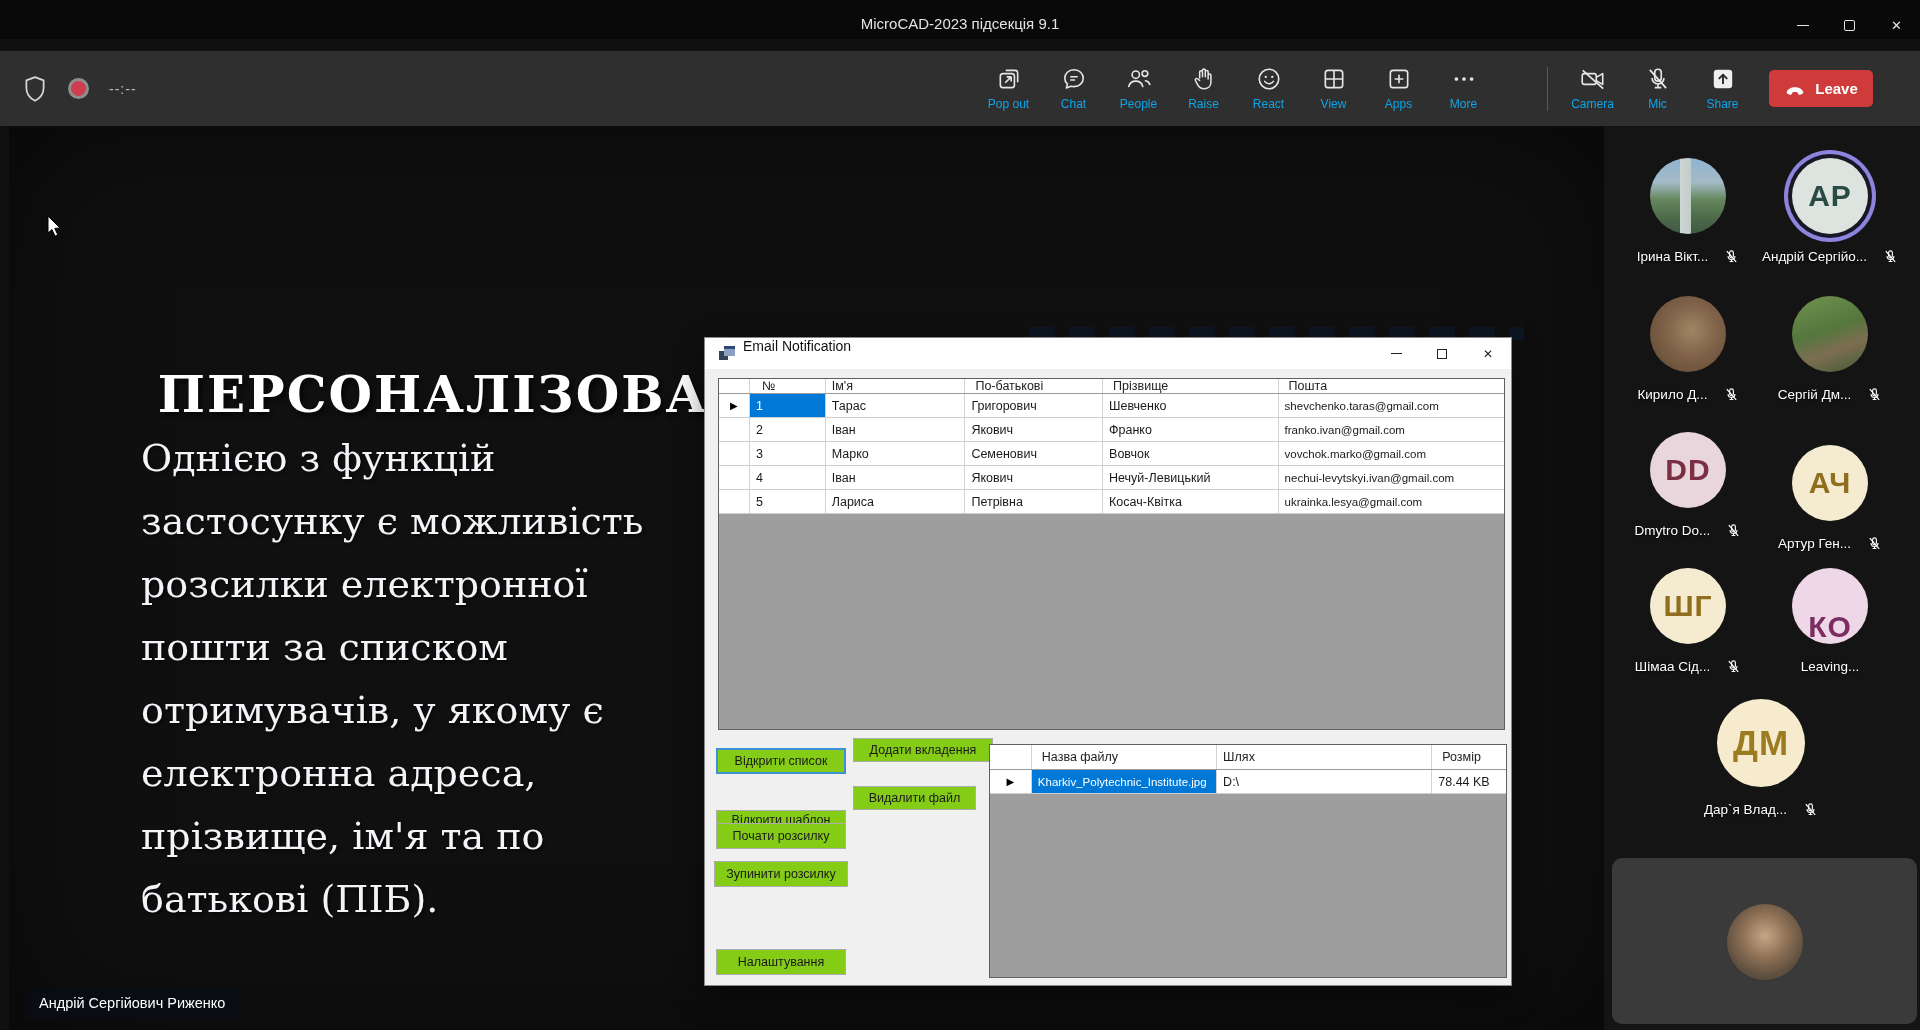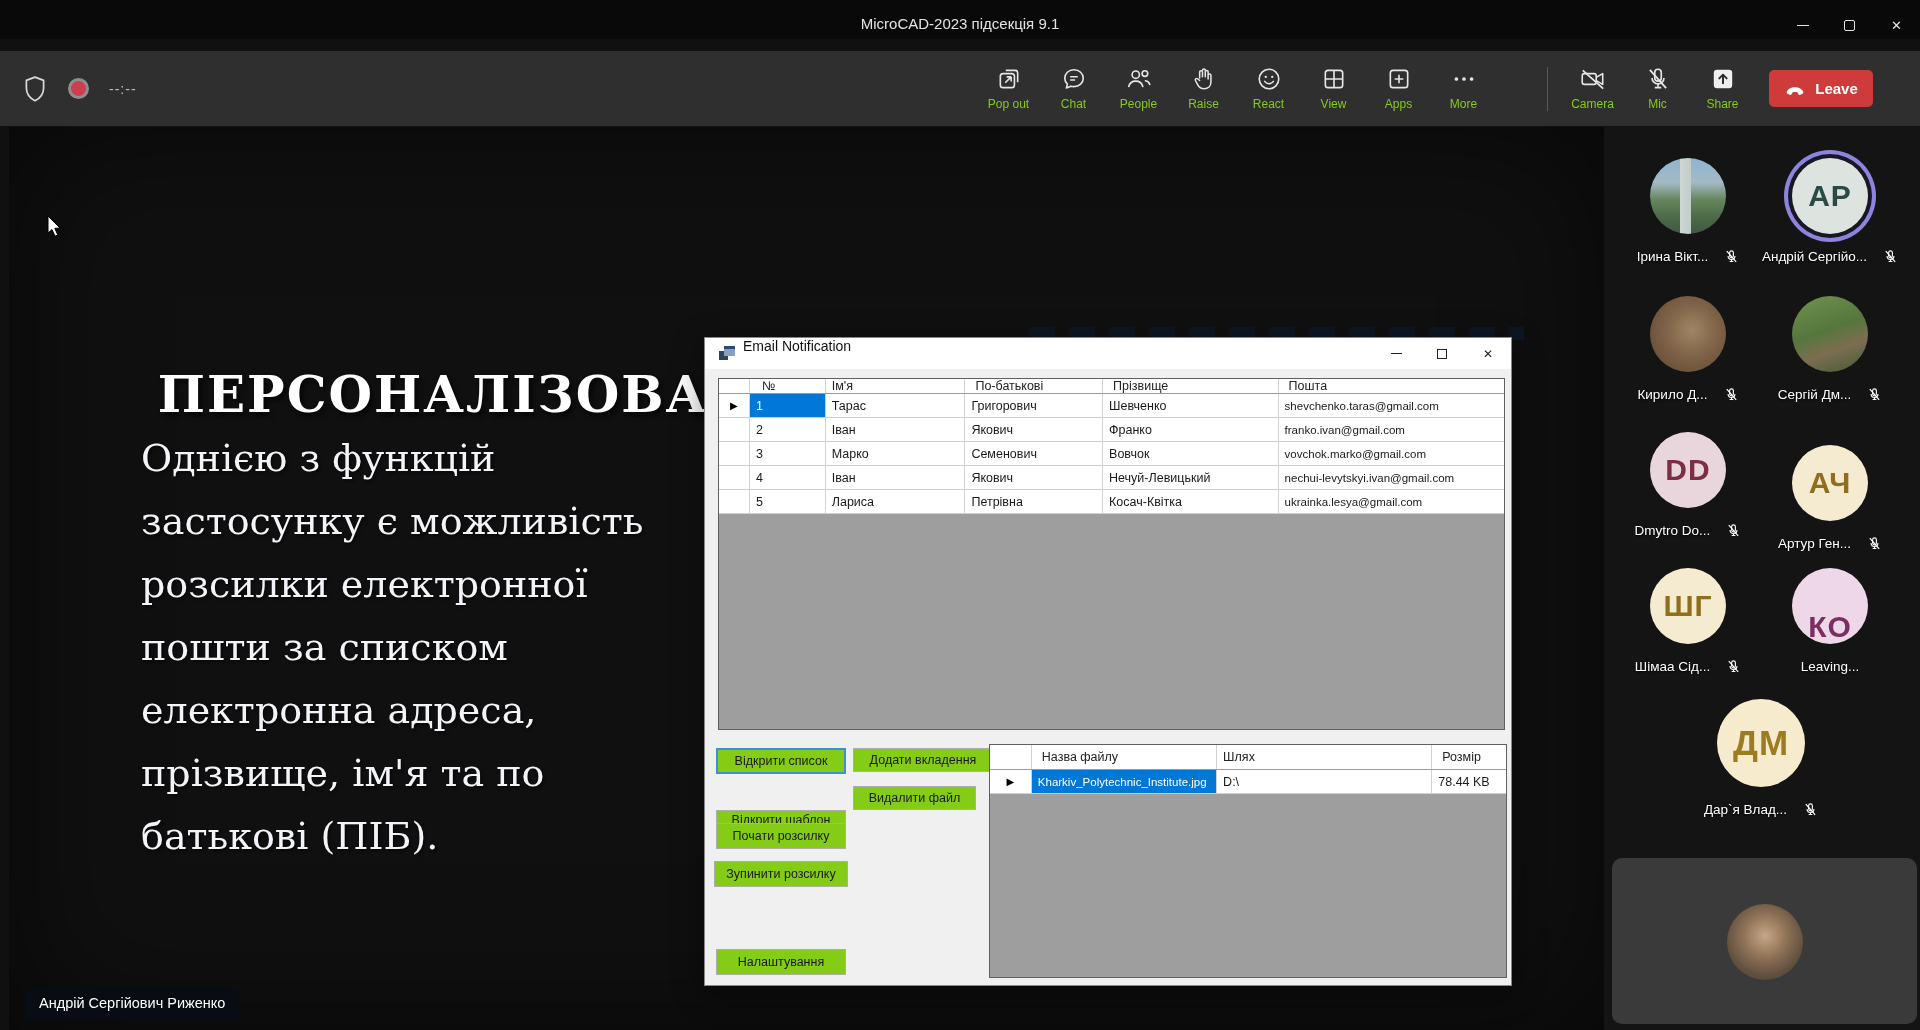--- a/index.html
+++ b/index.html
@@ -15,21 +15,21 @@
   .wbtn .minbar { width:12px; height:1.5px; background:#e3e3e3; }
   .wbtn .maxbox { width:11px; height:11px; border:1.4px solid #e3e3e3; border-radius:2px; }
 
   
   .toolbar { position:absolute; left:0; top:51px; width:1920px; height:75px; background:#2f2f2f; }
   .tb-left { position:absolute; left:22px; top:0; height:75px; display:flex; align-items:center; gap:20px; }
   .recdot { width:21px; height:21px; border-radius:50%; background:#cf3d50; border:3px solid #8e8e8e; }
   .timer { color:#bdbdbd; font-size:14px; letter-spacing:1px; }
   .tb-actions { position:absolute; left:976px; top:0; height:75px; display:flex; }
   .tb-item { width:65px; height:75px; display:flex; flex-direction:column; align-items:center; justify-content:center; gap:5px; color:#e6e6e6; cursor:pointer; }
-  .tb-item .lbl { font-size:12px; color:#84cc16; white-space:nowrap; }
+  .tb-item .lbl { font-size:12px; color:#0ea5e9; white-space:nowrap; }
   .tb-divider { position:absolute; left:1547px; top:16px; width:1px; height:44px; background:#5a5a5a; }
   .tb-right { position:absolute; left:1560px; top:0; height:75px; display:flex; align-items:center; }
   .leave-btn { width:104px; height:37px; background:#cf3b3b; border-radius:5px; display:flex; align-items:center; justify-content:center; gap:9px; color:#fff; font-size:15px; font-weight:bold; margin-left:14px; cursor:pointer; }
   .icon-svg { display:block; }
 
   
   .stage { position:absolute; left:9px; top:127px; width:1595px; height:903px;
     background:
       radial-gradient(ellipse 60% 45% at 40% 22%, rgba(90,130,175,0.25), rgba(0,0,0,0) 70%),
       radial-gradient(ellipse 120% 95% at 45% 32%, #27496f 0%, #1d3least 0, #1d395a 38%, #152b46 66%, #0e1f33 100%);
@@ -222,20 +222,21 @@
     </div>
   </div>
 
   <div class="stage">
     <div class="slide-title">ПЕРСОНАЛІЗОВАНА РОЗСИЛКА</div>
     <div class="slide-body">
       <div>Однією з функцій</div>
       <div>застосунку є можливість</div>
       <div>розсилки електронної</div>
       <div>пошти за списком</div>
+      <div>отримувачів, у якому є</div>
       <div>електронна адреса,</div>
       <div>прізвище, ім'я та по</div>
       <div>батькові (ПІБ).</div>
     </div>
     <div class="hidden-heading"></div>
 
     <svg class="cursor" width="18" height="24" viewBox="0 0 18 24">
         <path d="M2 1l12 12-5.2.4 3 6.5-2.8 1.3-3-6.6L2 18z" fill="#fff" stroke="#000" stroke-width="1"></path>
       </svg>
 
@@ -312,21 +313,21 @@
           <div class="dg-cell" style="width:176px">Косач-Квітка</div>
           <div class="dg-cell email-cell" style="width:226px;border-right:none">ukrainka.lesya@gmail.com</div>
         </div>
       </div>
 
       <div class="wbutton focused" style="left:11px;top:410px;width:130px;height:26px">Відкрити список</div>
       <div class="wbutton" style="left:11px;top:472px;width:130px;height:20px">Відкрити шаблон</div>
       <div class="wbutton" style="left:11px;top:485px;width:130px;height:26px">Почати розсилку</div>
       <div class="wbutton" style="left:9px;top:523px;width:134px;height:26px">Зупинити розсилку</div>
       <div class="wbutton" style="left:11px;top:611px;width:130px;height:26px">Налаштування</div>
-      <div class="wbutton" style="left:148px;top:410px;width:140px;height:24px">Додати вкладення</div>
+      <div class="wbutton" style="left:148px;top:400px;width:140px;height:24px">Додати вкладення</div>
       <div class="wbutton" style="left:148px;top:448px;width:123px;height:24px">Видалити файл</div>
 
       <div class="dgrid dg-files">
         <div class="dg-row dg-header" style="height:25px">
           <div class="dg-cell dg-sel" style="width:42px"></div>
           <div class="dg-cell" style="width:186px;padding-left:10px">Назва файлу</div>
           <div class="dg-cell" style="width:216px">Шлях</div>
           <div class="dg-cell" style="width:74px;padding-left:10px;border-right:none">Розмір</div>
         </div>
         <div class="dg-row" style="height:24px">

